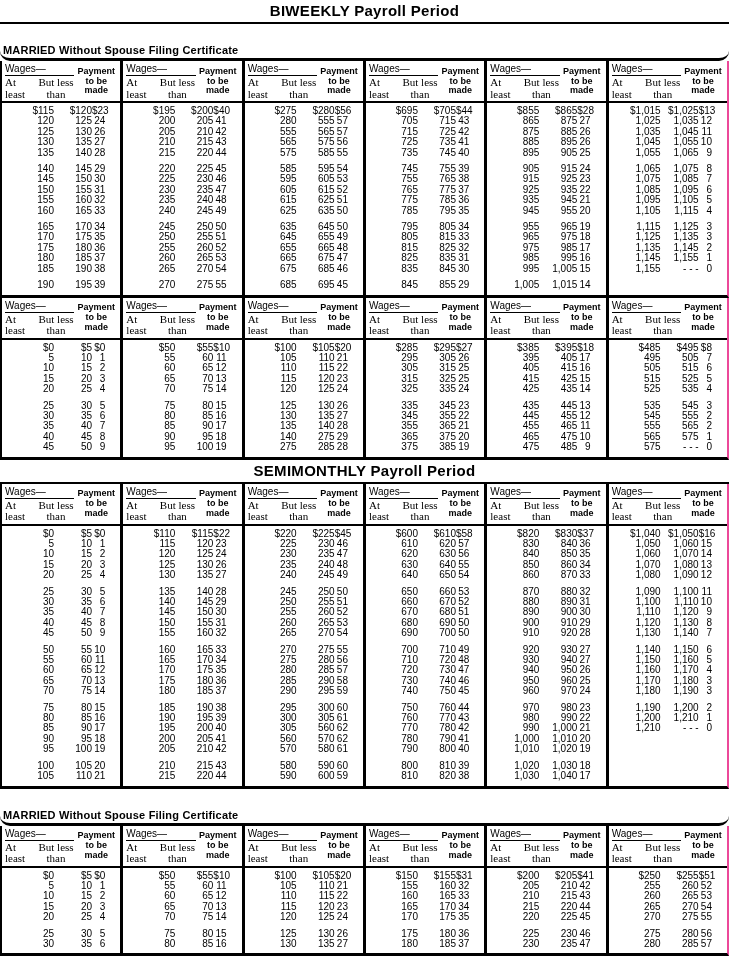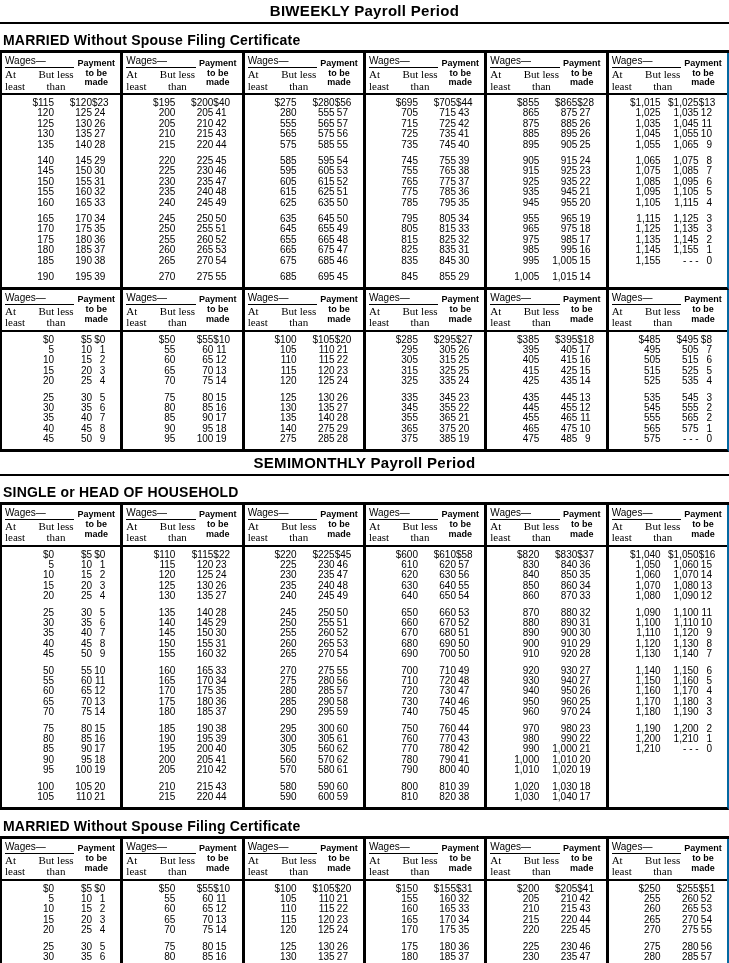--- a/index.html
+++ b/index.html
@@ -8,25 +8,25 @@
     width:729px; height:963px; overflow:hidden;
     font-family:"Liberation Sans", sans-serif;
     color:#000; background:#fff;
   }
   .page-title{
     text-align:center; font-weight:bold; font-size:15px;
     padding:2px 0 3px; border-bottom:2px solid #000;
     letter-spacing:.3px;
   }
   .section-title{
-    font-weight:bold; font-size:14px; padding:8px 3px 2px;
-    border-bottom:3px solid #000; letter-spacing:.2px;
+    font-weight:bold; font-size:11px; padding:20px 3px 2px;
+    border-bottom:3px solid #000; letter-spacing:.2px;border-radius:10px;
   }
   .cols{
-    display:flex; border-left:2px solid #000; border-right:2px solid #0369a1;
+    display:flex; border-left:2px solid #000; border-right:2px solid #ec4899;
     border-bottom:3px solid #000;
   }
   .tcol{ flex:1 1 0; border-right:3px solid #000; min-width:0; }
   .tcol:last-child{ border-right:none; }
   .thead{
     display:flex; border-bottom:2px solid #000;
     padding:2px 2px 1px 3px; height:42px;
   }
   .wages-part{ flex:1 1 auto; min-width:0; }
   .wages-label{
@@ -1003,21 +1003,20 @@
             <div class="cell c2">0</div>
           </div>
         </div>
       </div>
     </div>
 </div>
 
 <div class="page-title">SEMIMONTHLY Payroll Period</div>
 
 <div class="section">
-  <div class="section-title">SINGLE or HEAD OF HOUSEHOLD</div>
   <div class="cols">
       <div class="tcol">
         <div class="thead">
           <div class="wages-part">
             <div class="wages-label">Wages—</div>
             <div class="wage-sub">
               <div class="al-label">At least</div>
               <div class="bl-label">But less than</div>
             </div>
           </div>

